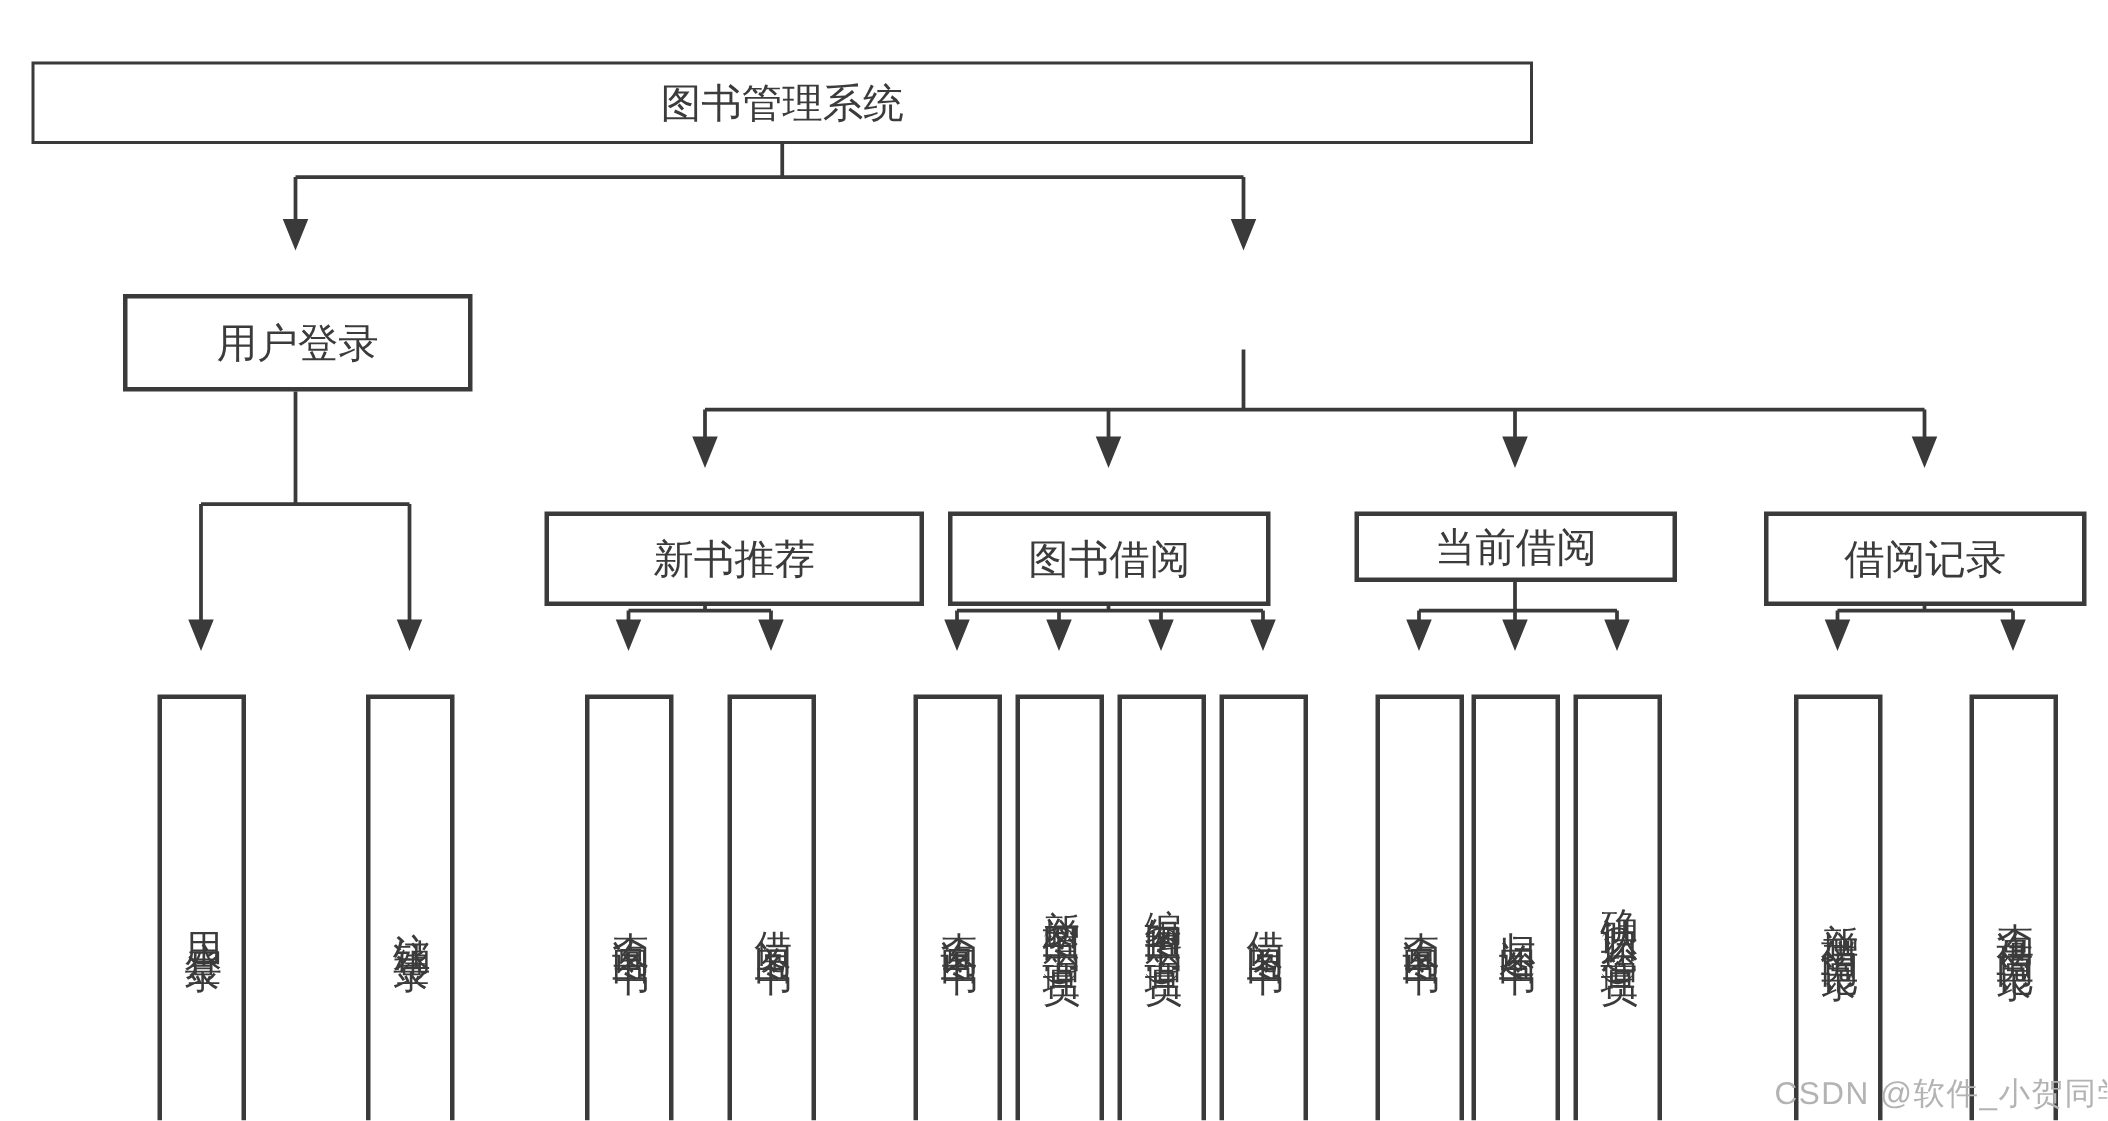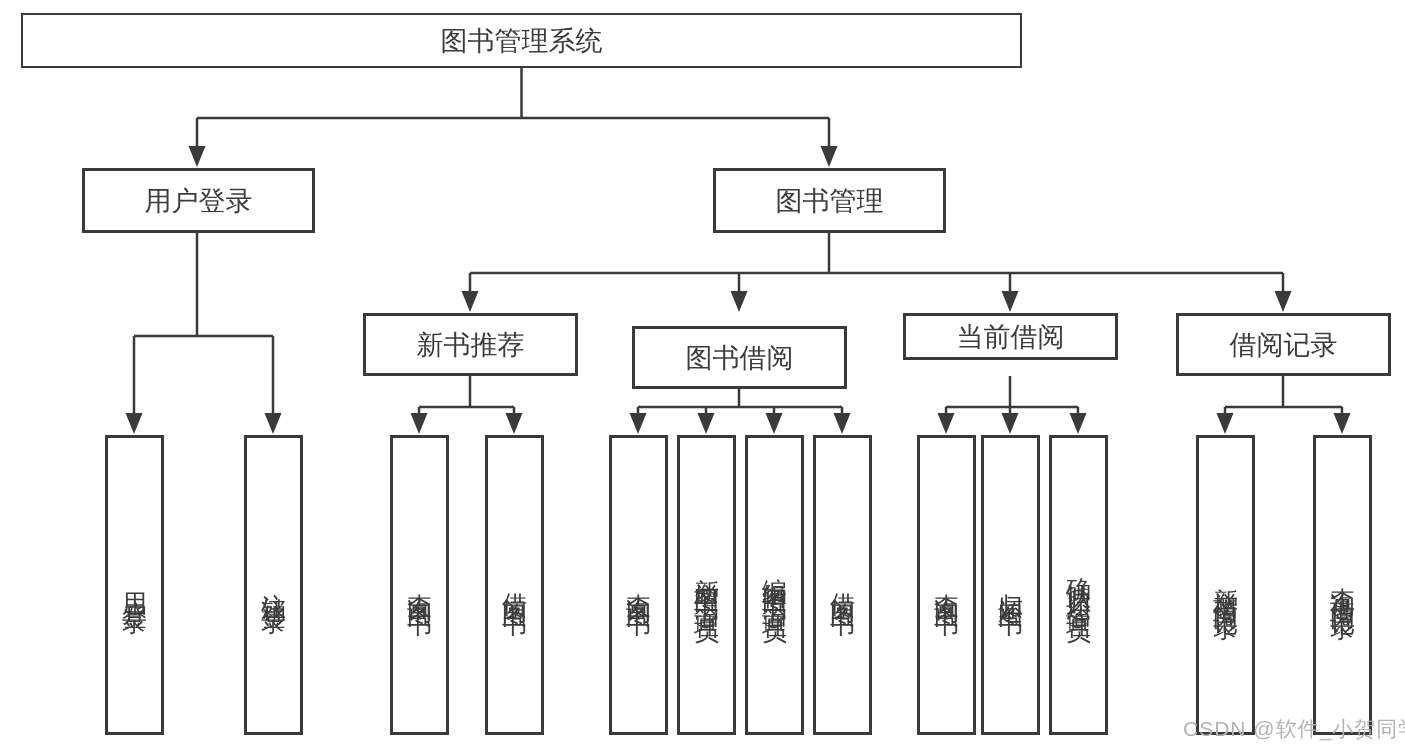--- a/index.html
+++ b/index.html
@@ -19,20 +19,21 @@
   .node {
     position: absolute;
     box-sizing: border-box;
     background: #ffffff;
     border: 3px solid #3a3a3a;
     color: #3b3b3b;
     display: flex;
     align-items: center;
     justify-content: center;
     z-index: 2;
+    margin-top: 28px;
   }
   .hbox { font-size: 27px; }
   .root-box { border-width: 2px; font-size: 27px; }
   .vbox { font-size: 25px; }
   .vtext {
     writing-mode: vertical-rl;
     text-orientation: mixed;
     letter-spacing: 6px;
     line-height: 1;
   }
@@ -113,24 +114,23 @@
       M937.5 413 L954.5 413 L946 434 Z
       M1001.5 413 L1018.5 413 L1010 434 Z
       M1069.5 413 L1086.5 413 L1078 434 Z
       M1216.5 413 L1233.5 413 L1225 434 Z
       M1333.5 413 L1350.5 413 L1342 434 Z"></path>
   </svg>
 
   <div class="node hbox root-box" style="left:21px; top:13px; width:1001px; height:55px;">图书管理系统</div>
 
   <div class="node hbox" style="left:82px; top:168px; width:233px; height:65px;">用户登录</div>
-  <div class="node hbox" style="left:713px; top:168px; width:233px; height:65px;">图书管理</div>
 
-  <div class="node hbox" style="left:363px; top:313px; width:215px; height:63px;">新书推荐</div>
-  <div class="node hbox" style="left:632px; top:326px; width:215px; height:63px;">图书借阅</div>
+  <div class="node hbox" style="left:363px; top:313px; width:253px; height:63px;">新书推荐</div>
+  <div class="node hbox" style="left:632px; top:313px; width:215px; height:63px;">图书借阅</div>
   <div class="node hbox" style="left:903px; top:313px; width:215px; height:47px;">当前借阅</div>
   <div class="node hbox" style="left:1176px; top:313px; width:215px; height:63px;text-align:center;">借阅记录</div>
 
   <div class="node vbox" style="left:105px; top:435px; width:59px; height:300px;">
     <span class="vtext">用户登录</span>
   </div>
   <div class="node vbox" style="left:244px; top:435px; width:59px; height:300px;">
     <span class="vtext">注销登录</span>
   </div>
 

